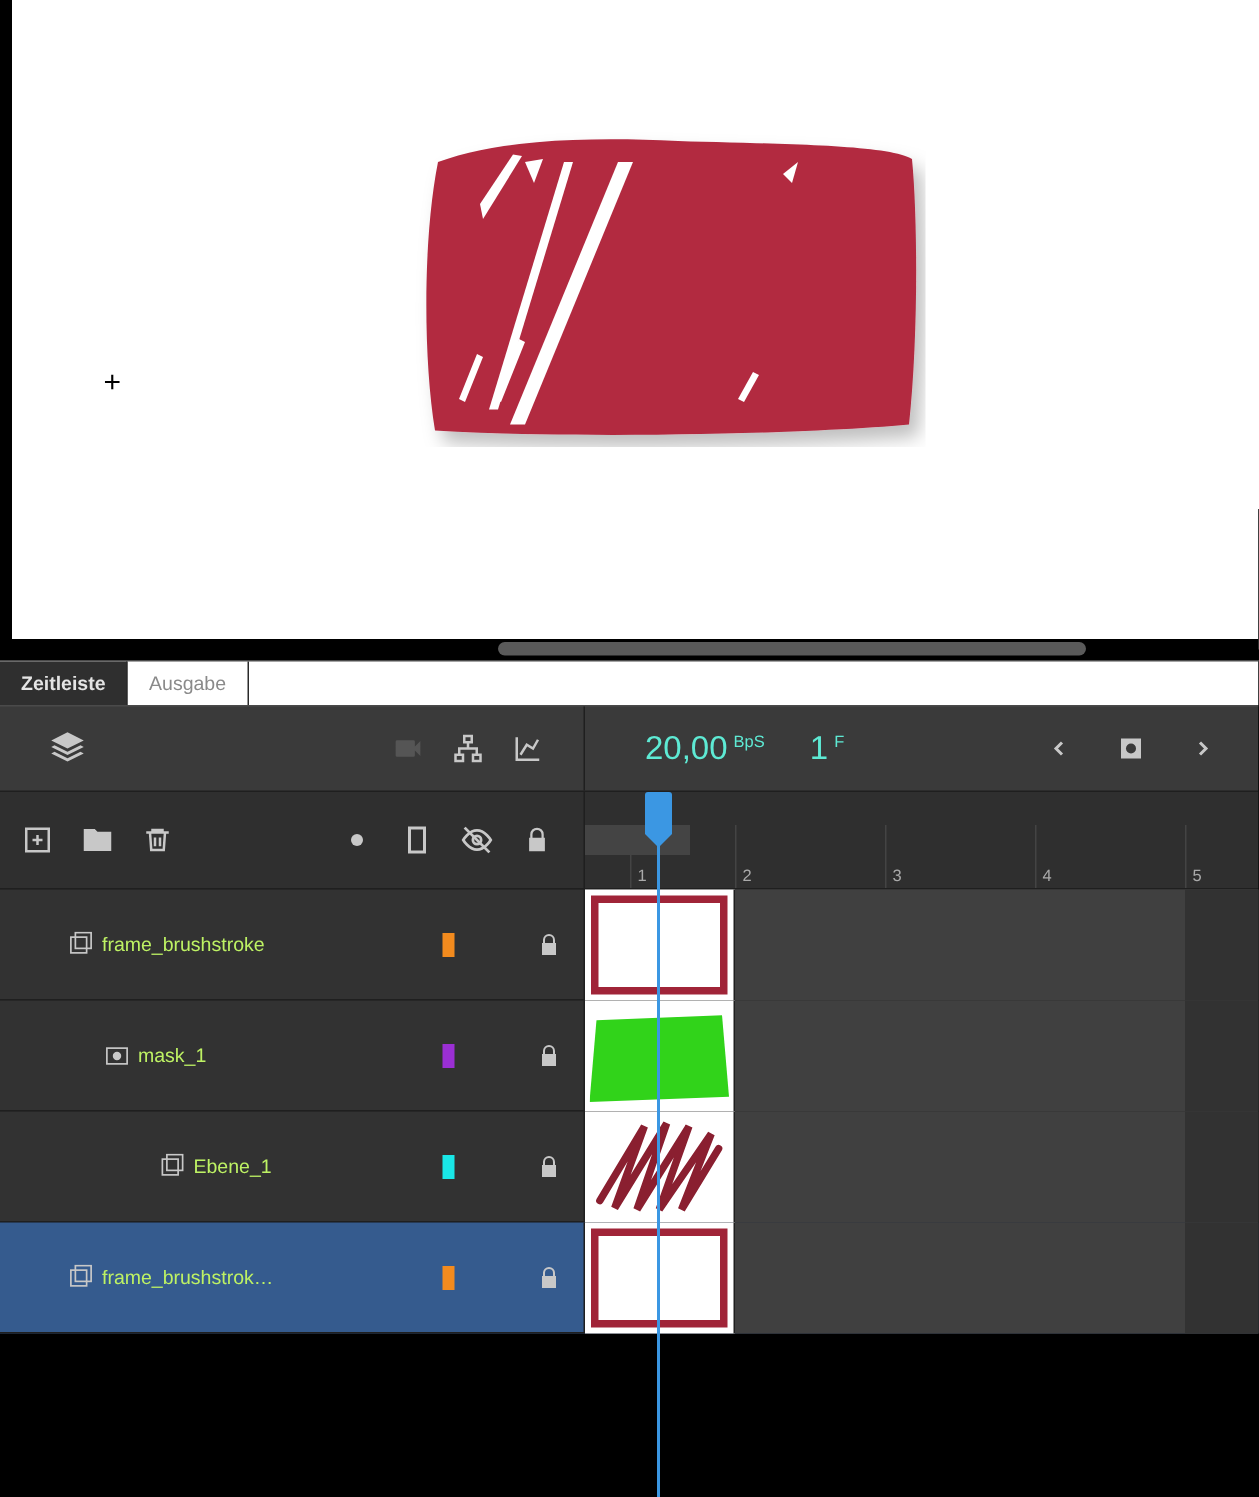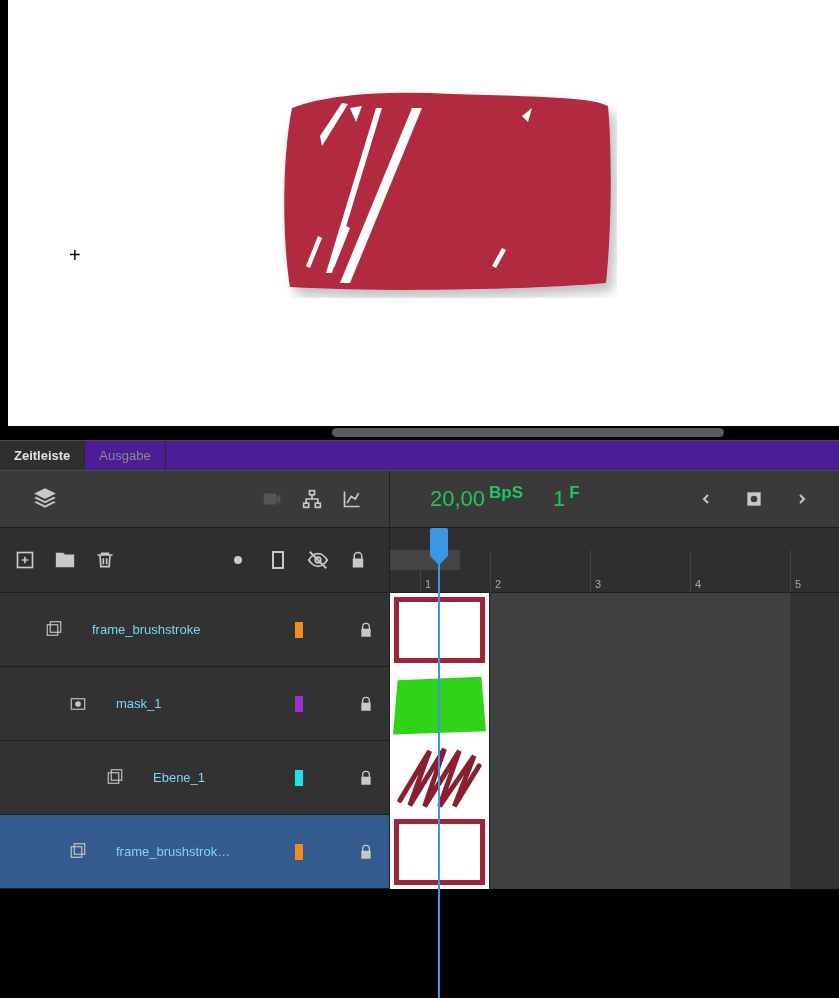--- a/index.html
+++ b/index.html
@@ -59,21 +59,21 @@
   width: 392px;
   height: 9px;
   background: #5a5a5a;
   border-radius: 5px;
 }
 
 .tabs-bar {
   display: flex;
   align-items: stretch;
   height: 30px;
-  background: #4c1d95;
+  background: #ffffff;
   border-top: 1px solid #4a4a4a;
 }
 .tab {
   display: flex;
   align-items: center;
   padding: 0 14px;
   color: #8a8a8a;
   border-right: 1px solid #2a2a2a;
   cursor: default;
 }
@@ -110,23 +110,23 @@
   align-items: center;
   justify-content: center;
   width: 34px;
   height: 34px;
   margin-right: 6px;
   cursor: pointer;
   color: #c8c8c8;
 }
 .ic-btn.dim { color: #555; }
 .spacer-flex { flex: 1; }
-.fps-box { display: inline-flex; align-items: baseline; color: #22c55e; margin-right: 30px; }
+.fps-box { display: inline-flex; align-items: baseline; color: #5eead4; margin-right: 30px; }
 .fps-val { font-size: 22px; }
-.fps-suf { font-size: 17px; margin-left: 4px; position: relative; top: -8px; font-weight: bold; }
+.fps-suf { font-size: 11px; margin-left: 4px; position: relative; top: -8px; }
 .nav-btns { display: flex; align-items: center; }
 .nav-btns .ic-btn { width: 42px; }
 
 .tracks-header {
   display: flex;
   height: 65px;
   background: #2f2f2f;
   border-bottom: 1px solid #1f1f1f;
 }
 .tracks-header-left {
@@ -192,21 +192,21 @@
 }
 .layer-row.selected { background: #355b8e; }
 .layer-info {
   width: 390px;
   display: flex;
   align-items: center;
   border-right: 1px solid #1f1f1f;
   padding-left: 12px;
 }
 .layer-icon { width: 28px; display: flex; justify-content: center; }
-.layer-name { max-width: 135px; overflow: hidden; text-overflow: ellipsis; white-space: nowrap; color: #7dd3fc; margin-left: 24px; }
+.layer-name { max-width: 135px; overflow: hidden; text-overflow: ellipsis; white-space: nowrap; color: #bef264; }
 .color-chip {
   width: 8px;
   height: 16px;
   margin-left: auto;
   margin-right: 48px;
 }
 .lock-slot { width: 30px; display: flex; justify-content: center; margin-right: 8px; }
 .layer-track {
   flex: 1;
   position: relative;
@@ -489,21 +489,21 @@
         <svg viewBox="0 0 100 74">
             <path fill="none" stroke="#8a1f30" stroke-width="5" stroke-linecap="round" d="M10 60 L40 10 L20 65 L55 8 L35 66 L70 10 L50 66 L85 15 L65 66 L90 25"></path>
           </svg>
       </div>
       <div class="cell-2nd"></div>
         <div class="cell-rest"></div>
     </div>
   </div>
 
   <div class="layer-row selected">
-    <div class="layer-info" style="padding-left:64px">
+    <div class="layer-info" style="padding-left:40px">
       <span class="layer-icon">
         <svg width="18" height="18" viewBox="0 0 24 24" fill="none" stroke="currentColor" stroke-width="1.5">
             <rect x="3" y="5" width="14" height="14"></rect>
             <rect x="7" y="1" width="14" height="14"></rect>
           </svg>
       </span>
       <span class="layer-name">frame_brushstrok…</span>
       <span class="color-chip" style="background:#f38b1e"></span>
       <span class="lock-slot">
         <svg width="16" height="16" viewBox="0 0 24 24" fill="currentColor">

